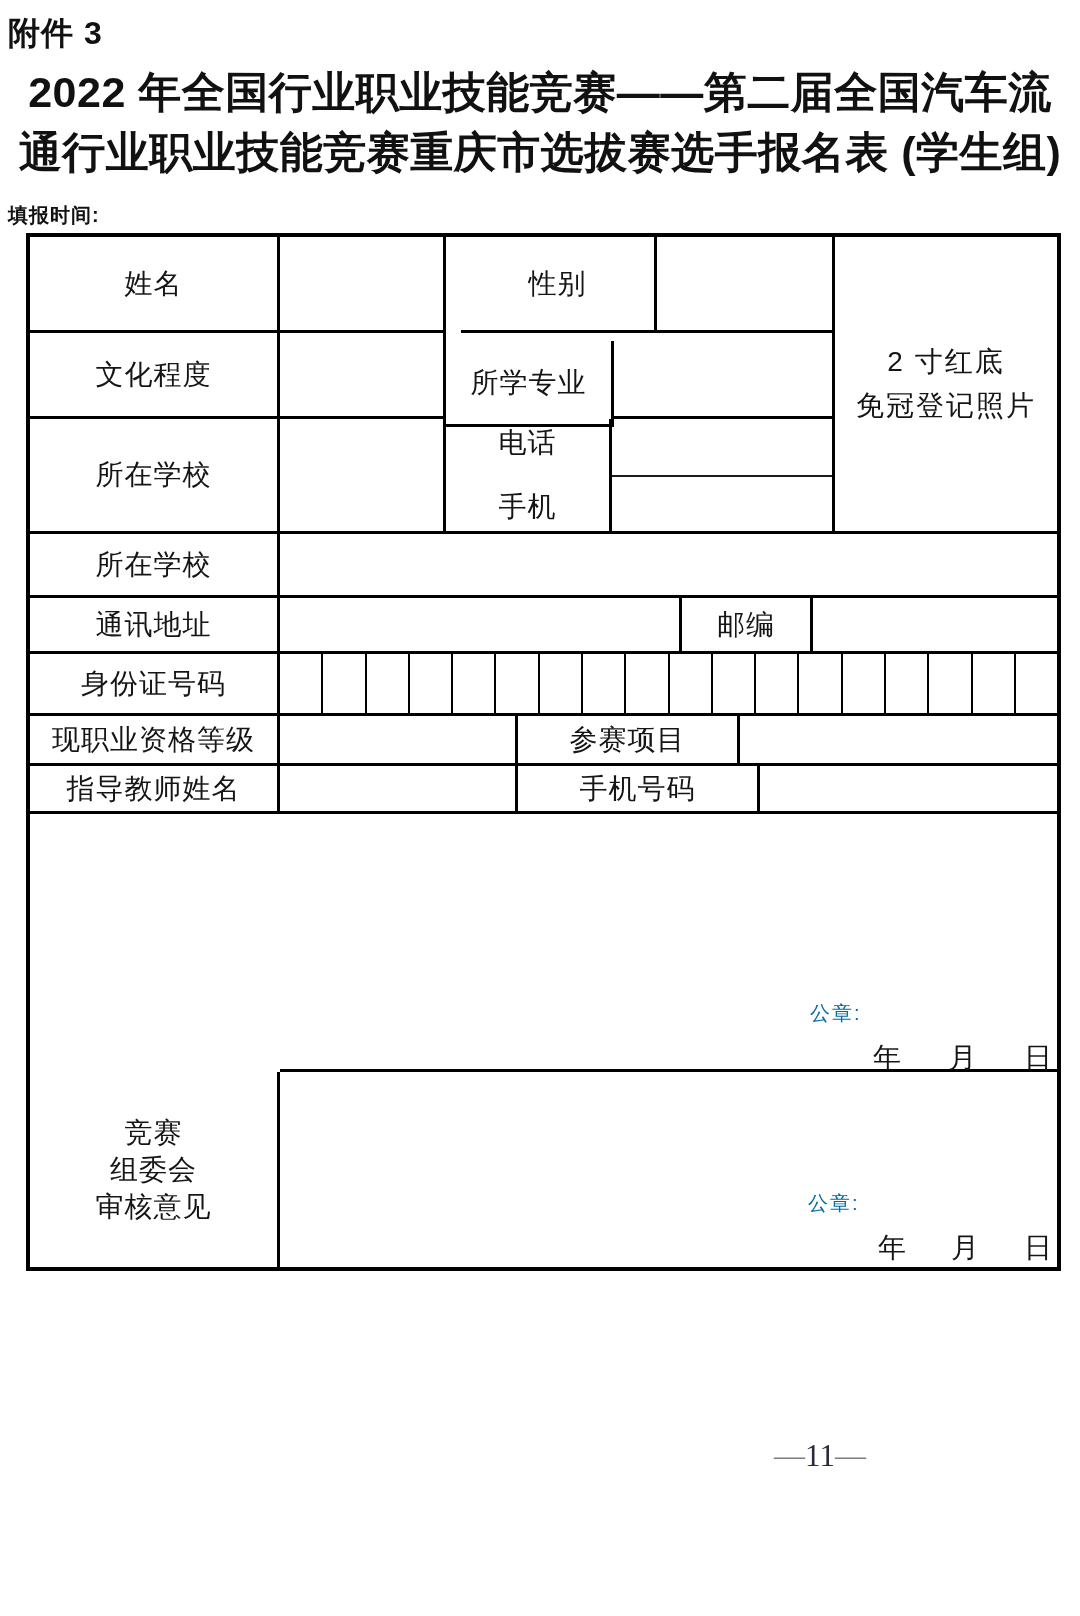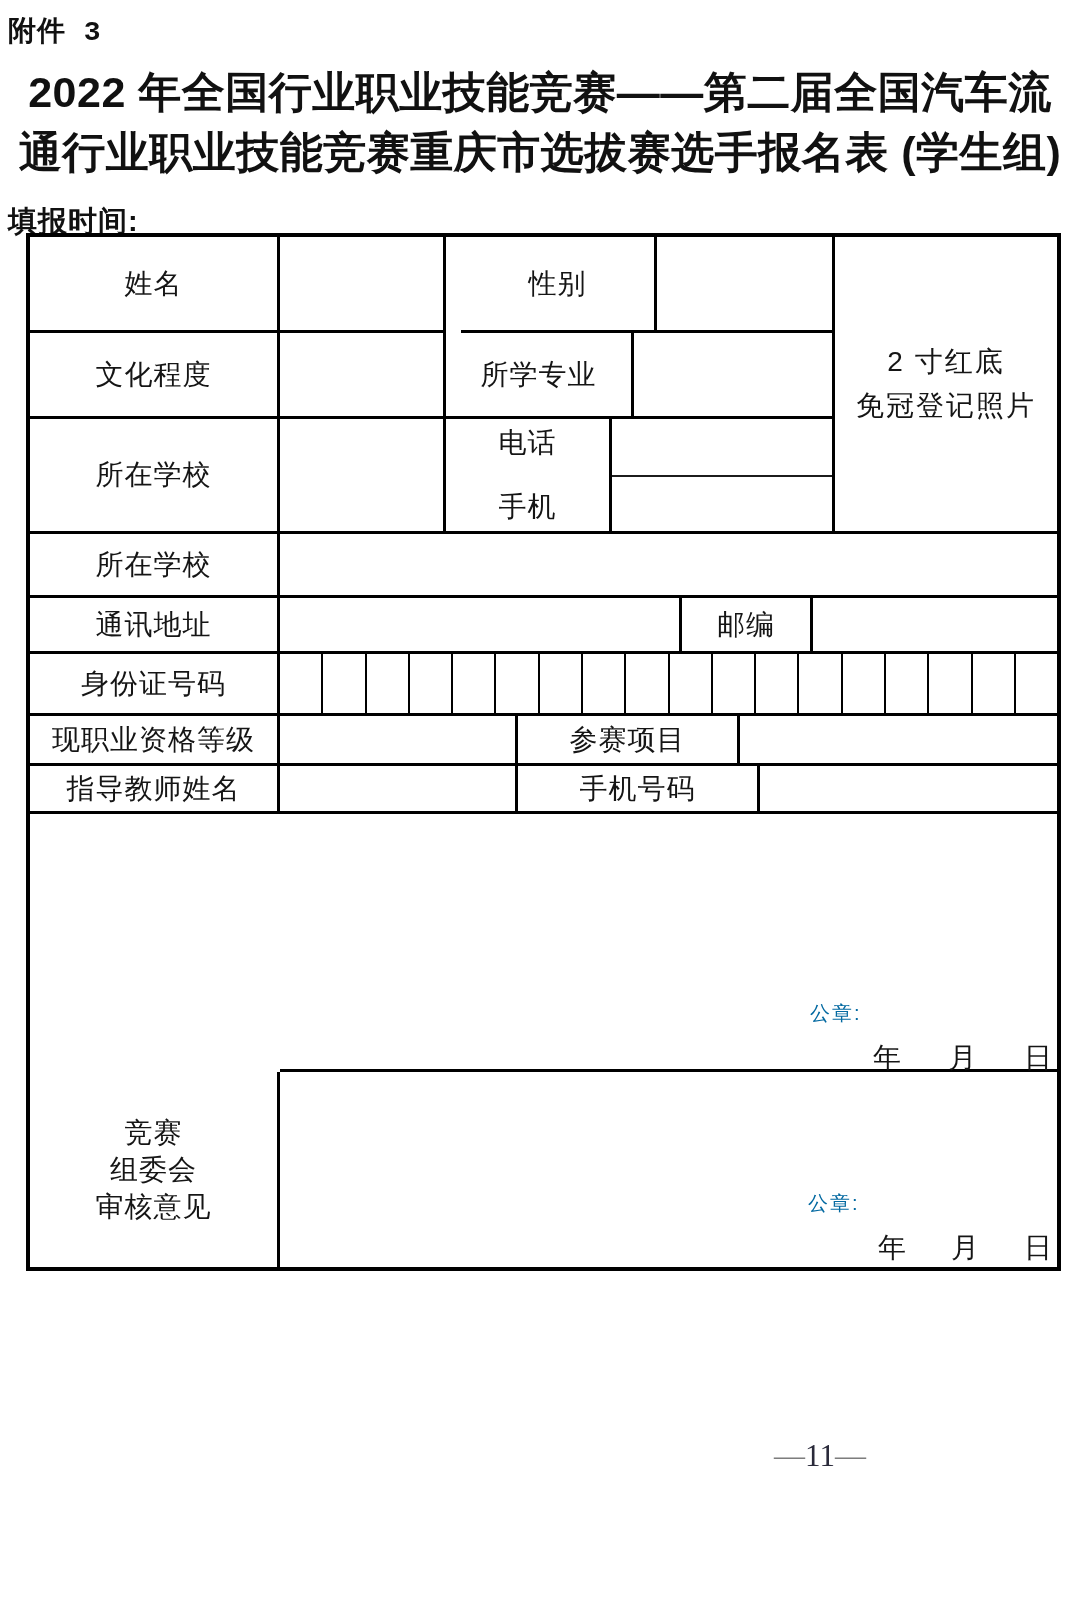--- a/index.html
+++ b/index.html
@@ -5,29 +5,29 @@
   * { margin:0; padding:0; box-sizing:border-box; }
   html,body { background:#ffffff; }
   body {
     width:1080px; height:1616px; position:relative;
     font-family:"Liberation Sans","DejaVu Sans",sans-serif;
     color:#111; overflow:hidden;
   }
   .abs { position:absolute; }
 
   .attachment {
-    left:8px; top:12px; font-size:28px; font-weight:700; letter-spacing:1px;font-family:Liberation Mono, monospace;
+    left:8px; top:12px; font-size:32px; font-weight:700; letter-spacing:1px;
   }
   .doc-title {
     left:0; top:62px; width:1080px; text-align:center;
     font-size:43px; font-weight:700; line-height:60px; letter-spacing:0.5px;
     white-space:nowrap;
   }
   .fill-time {
-    left:8px; top:202px; font-size:29px; font-weight:700; letter-spacing:1px;
+    left:8px; top:202px; font-size:20px; font-weight:700; letter-spacing:1px;
   }
 
   .form-table {
     left:26px; top:233px; width:1035px; height:1038px;
     border:4px solid #000; background:#fff;
   }
   .cell {
     position:absolute; display:flex; align-items:center; justify-content:center;
     font-size:28px; letter-spacing:1px; color:#151515;
     border-right:3px solid #000; border-bottom:3px solid #000;
@@ -83,21 +83,21 @@
   <div class="cell" style="left:431px;top:0;width:196px;height:96px">性别</div>
   <div class="cell" style="left:582px;top:0;width:223px;height:96px"></div>
 
   <div class="cell col photo-note no-r" style="left:805px;top:0;width:222px;height:297px">
     <div>2 寸红底</div>
     <div>免冠登记照片</div>
   </div>
 
   <div class="cell" style="left:0;top:96px;width:250px;height:86px">文化程度</div>
   <div class="cell" style="left:250px;top:96px;width:166px;height:86px"></div>
-  <div class="cell" style="left:416px;top:96px;width:188px;height:86px">所学专业</div>
+  <div class="cell" style="left:416px;top:104px;width:168px;height:86px">所学专业</div>
   <div class="cell" style="left:582px;top:96px;width:223px;height:86px"></div>
 
   <div class="cell" style="left:0;top:182px;width:250px;height:115px">所在学校</div>
   <div class="cell" style="left:250px;top:182px;width:166px;height:115px"></div>
   <div class="cell col phone-label" style="left:416px;top:182px;width:166px;height:115px">
     <div>电话</div>
     <div>手机</div>
   </div>
   <div class="cell" style="left:582px;top:182px;width:223px;height:115px">
     <div class="sub-divider"></div>

